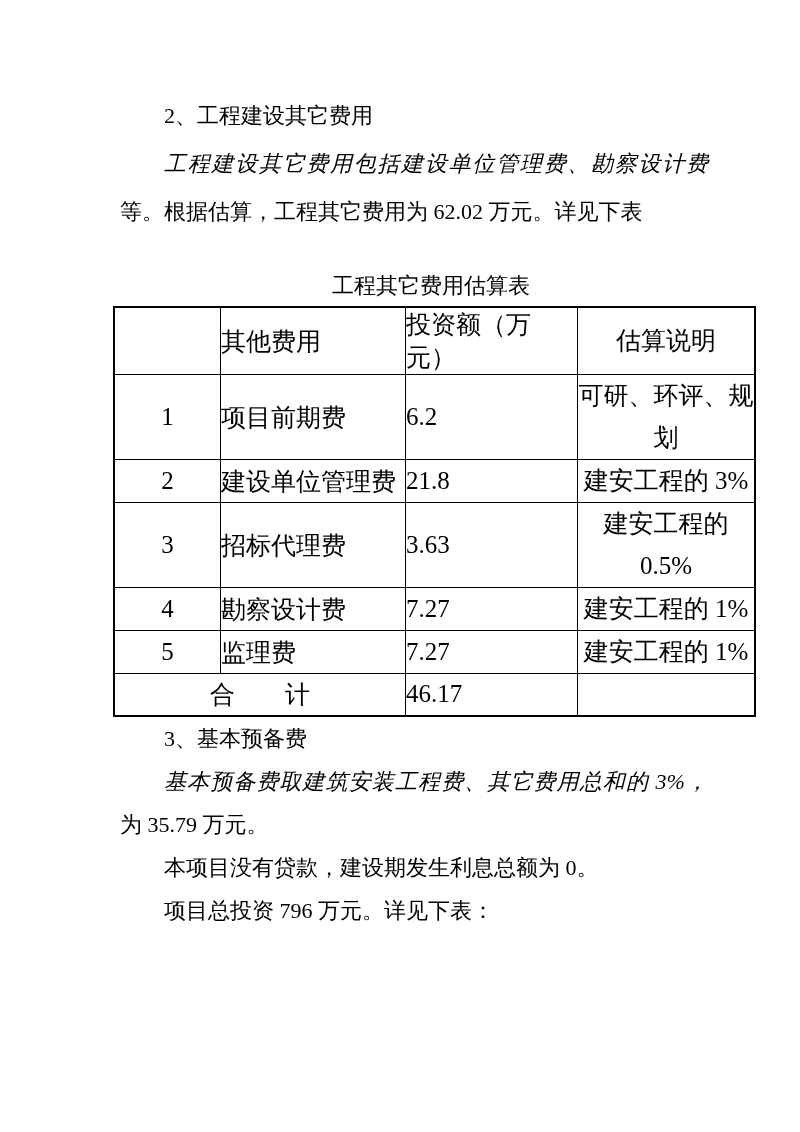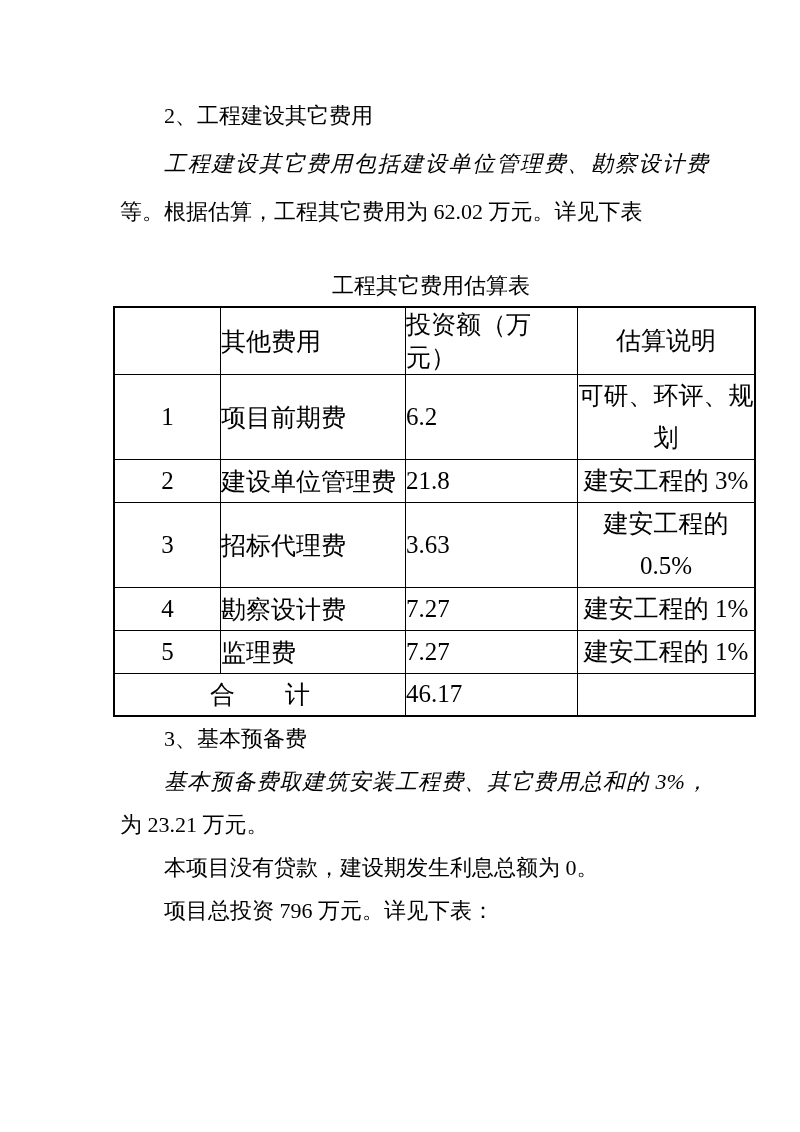--- a/index.html
+++ b/index.html
@@ -109,20 +109,20 @@
       <tr class="h-total">
         <td class="c-merged" colspan="2">合　　计</td>
         <td class="c-amount">46.17</td>
         <td class="c-note"></td>
       </tr>
     </tbody>
       </table>
 
     <div class="line lower indent">3、基本预备费</div>
     <div class="line lower stretch indent">基本预备费取建筑安装工程费、其它费用总和的 3%，</div>
-    <div class="line lower">为 23.21 万元。</div>
+    <div class="line lower">为 35.79 万元。</div>
 
     <div class="line lower indent">本项目没有贷款，建设期发生利息总额为 0。</div>
 
     <div class="line lower indent">项目总投资 796 万元。详见下表：</div>
 
   </div>
 </div>
 
 </body></html>

